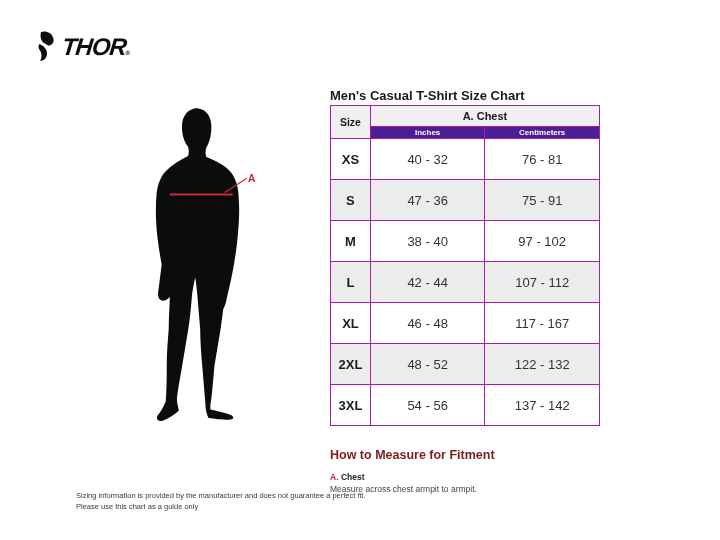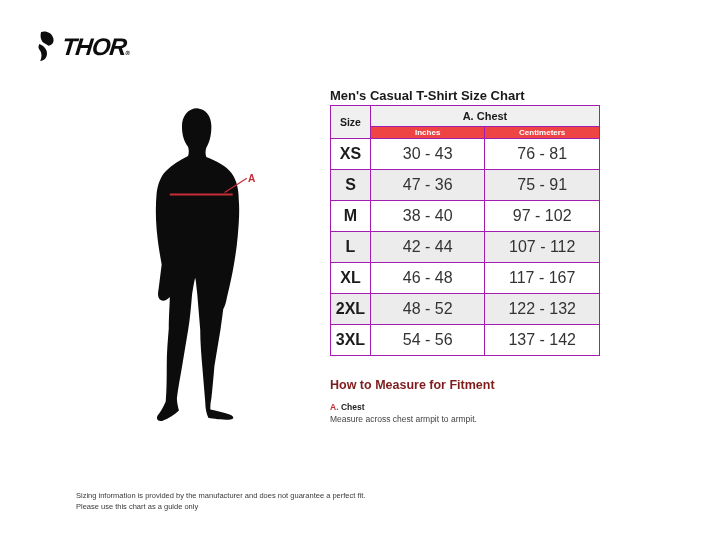--- a/index.html
+++ b/index.html
@@ -22,22 +22,22 @@
   .figure-wrap { position:absolute; left:118px; top:88px; width:205px; height:355px; }
 
   
   .right-col { position:absolute; left:330px; top:88px; width:270px; }
   .chart-title { font-size:13px; font-weight:bold; color:#1a1a1a; margin-bottom:2px; }
 
   table.size-table { border-collapse:collapse; width:270px; border:1px solid #8e8e8e; }
   .size-table th, .size-table td { border:1px solid #a21caf; text-align:center; vertical-align:middle; }
   th.size-head { width:40px; background:#f0f0f0; font-size:10.5px; font-weight:bold; color:#1a1a1a; }
   th.group-head { height:21px; background:#f0f0f0; font-size:11px; font-weight:bold; color:#1a1a1a; }
-  th.sub-head { height:12px; background:#ef4444; color:#ffffff; font-size:8px; font-weight:bold; width:115px; }
-  .size-table td { height:31px; font-size:16px; color:#333333; }
+  th.sub-head { height:12px; background:#4c1d95; color:#ffffff; font-size:8px; font-weight:bold; width:115px; }
+  .size-table td { height:41px; font-size:13px; color:#333333; }
   .size-table td.size-cell { font-weight:bold; color:#1c1c1c; }
   .size-table tbody tr:nth-child(even) { background:#ececec; }
 
   .measure-title { font-size:12.5px; font-weight:bold; color:#7f1d1d; margin:22px 0 10px 0; }
   .measure-item-title { font-size:8.5px; font-weight:bold; color:#222222; margin-bottom:2px; }
   .measure-letter { color:#c62d38; }
   .measure-desc { font-size:8.5px; color:#444444; }
 
   
   .disclaimer { position:absolute; left:36px; top:491px; font-size:7.5px; color:#3a3a3a; line-height:1.45;margin-left:40px; }
@@ -88,21 +88,21 @@
           <th class="group-head" colspan="2">A. Chest</th>
         </tr>
         <tr>
           <th class="sub-head">Inches</th>
           <th class="sub-head">Centimeters</th>
         </tr>
       </thead>
       <tbody>
       <tr>
         <td class="size-cell">XS</td>
-        <td>30 - 43</td>
+        <td>40 - 32</td>
         <td>76 - 81</td>
       </tr>
 
       <tr>
         <td class="size-cell">S</td>
         <td>47 - 36</td>
         <td>75 - 91</td>
       </tr>
 
       <tr>

